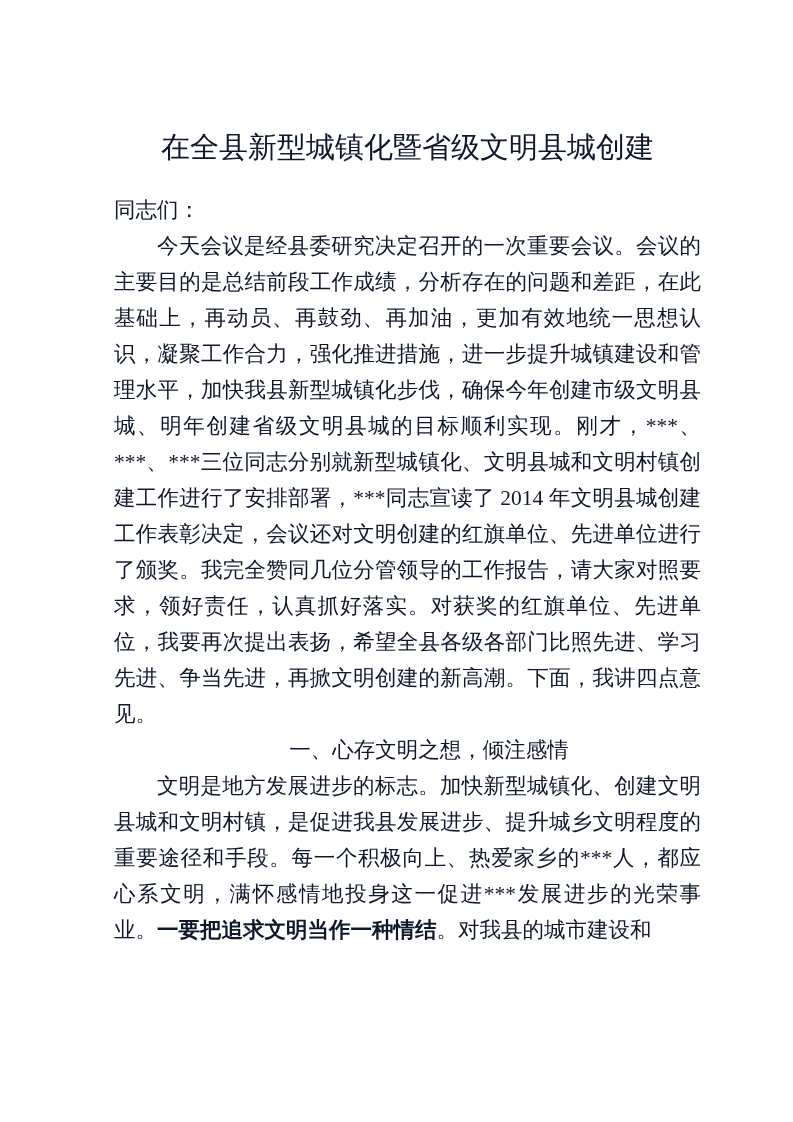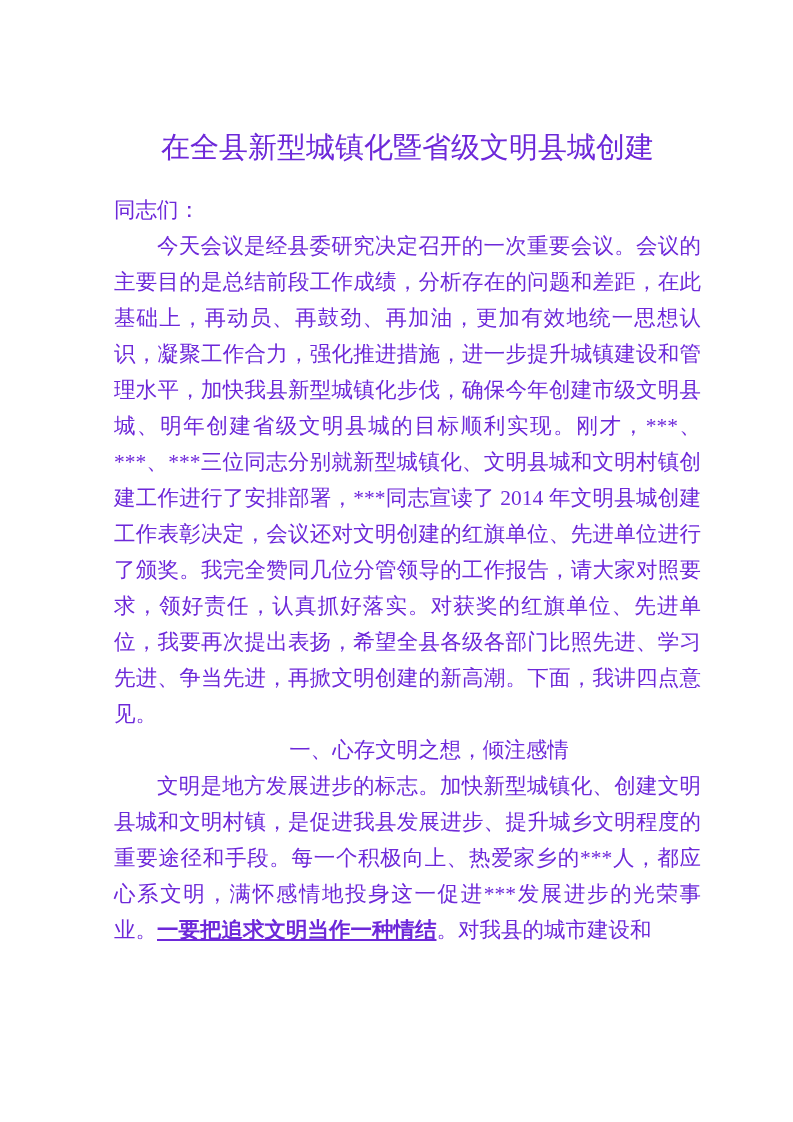--- a/index.html
+++ b/index.html
@@ -6,21 +6,21 @@
     margin: 0;
     padding: 0;
     background: #ffffff;
   }
   .page {
     position: relative;
     width: 793px;
     height: 1122px;
     background: #ffffff;
     overflow: hidden;
-    color: #6d28d9;
+    color: #0f172a;
     font-family: "Liberation Serif", "DejaVu Serif", serif;
   }
   .content {
     padding: 127px 92px 0 114px; 
   }
   .doc-title {
     margin: 0;
     font-size: 29px;
     font-weight: 400;
     line-height: 41px;
@@ -48,21 +48,20 @@
     font-family: "Liberation Sans", "DejaVu Sans", sans-serif;
     font-weight: 700;
     text-align: center;
   }
   .run-normal {
     font-weight: 400;
     margin-top: 16px;
   }
   .run-emphasis {
     font-weight: 700; 
-    text-decoration: underline;
   }
 </style>
 </head>
 <body>
 
 <div class="page">
   <div class="content">
 
     <h1 class="doc-title">
       <span class="title-line">在全县新型城镇化暨省级文明县城创建</span>

